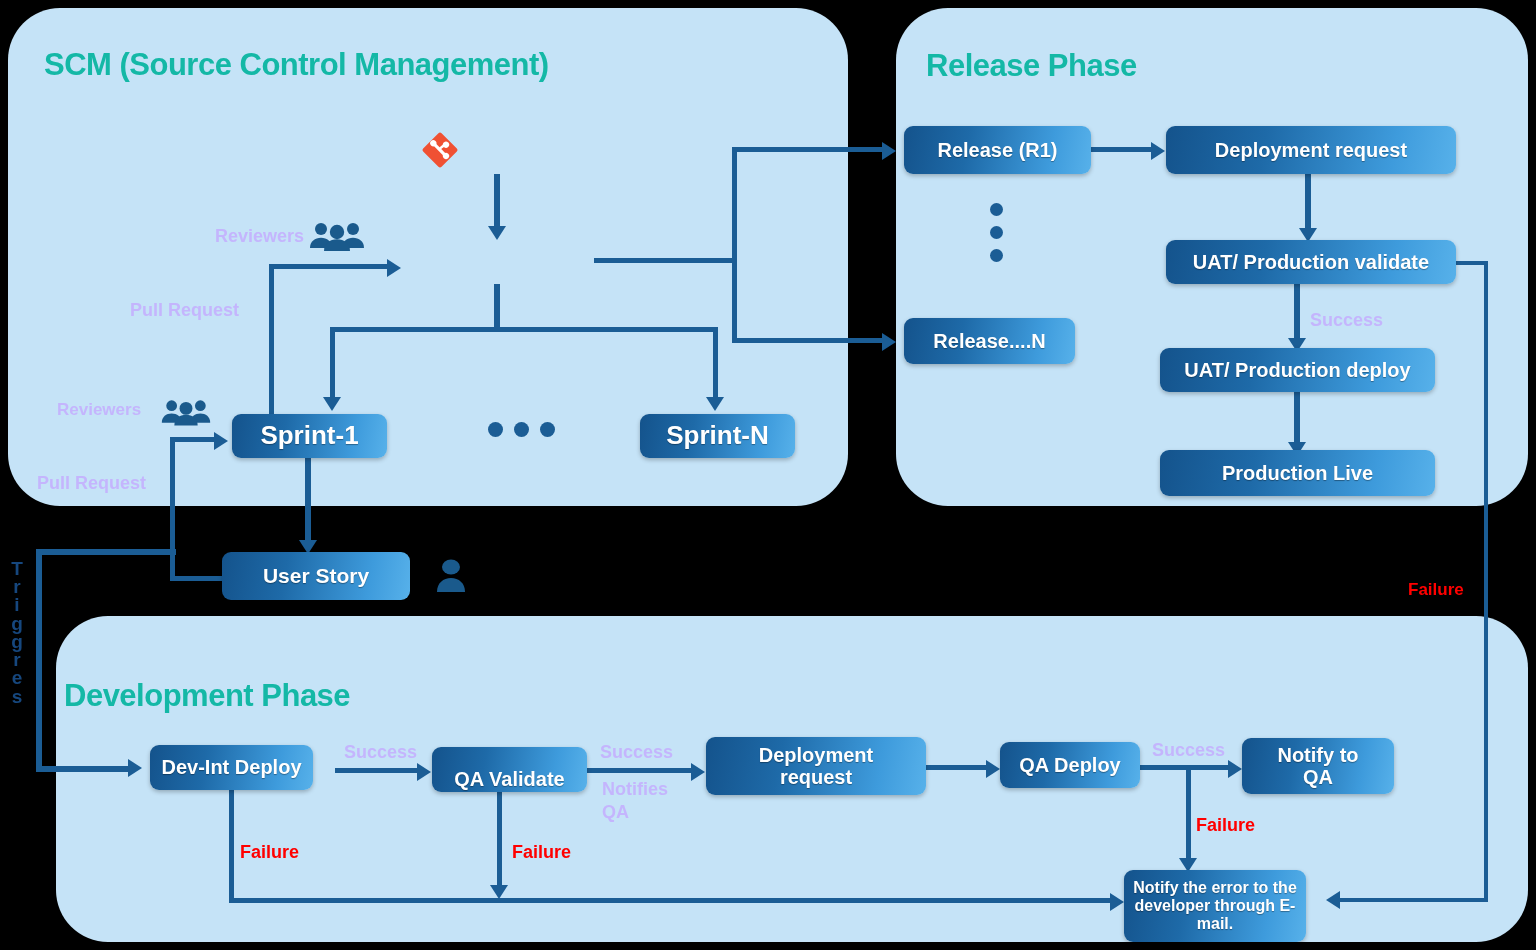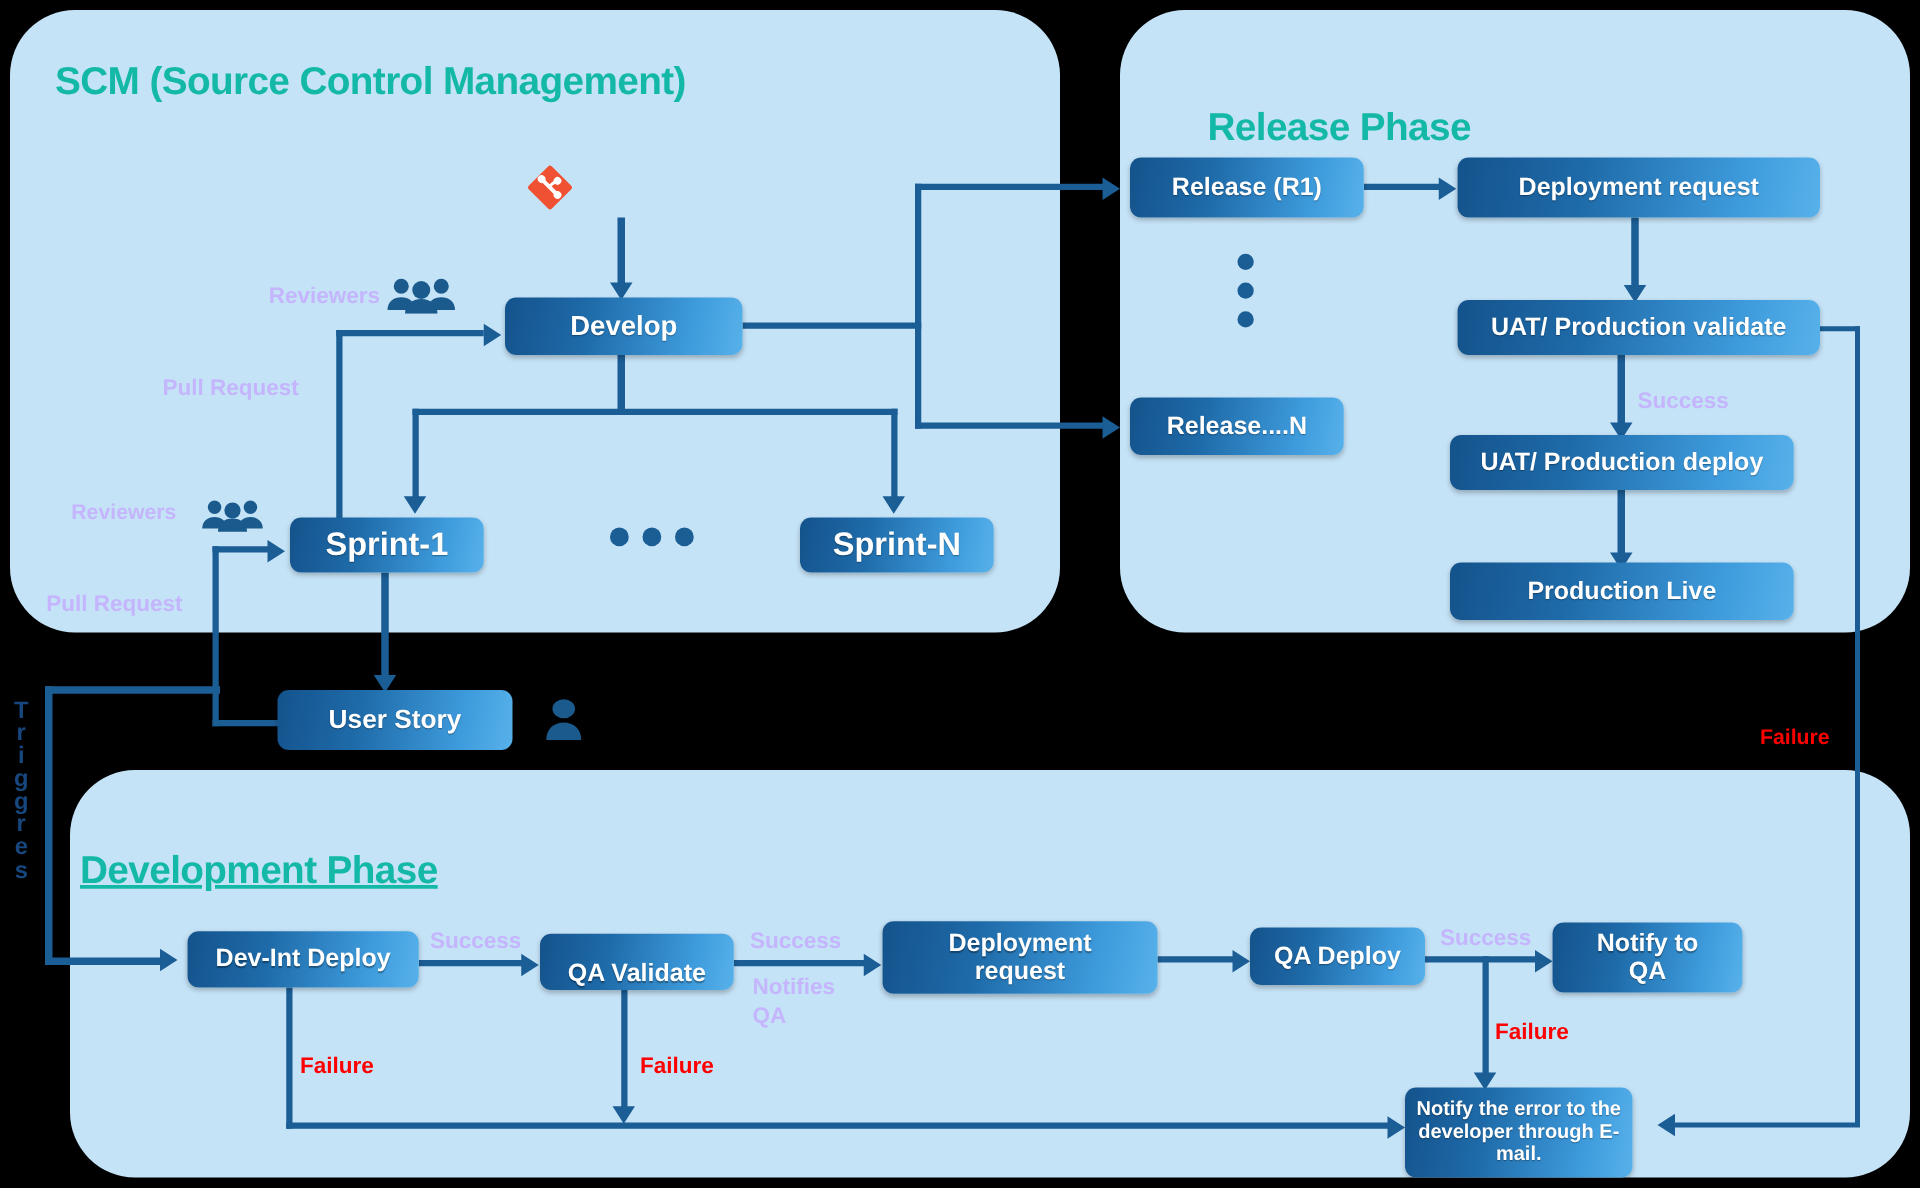--- a/index.html
+++ b/index.html
@@ -126,23 +126,20 @@
     <g fill="#1a5a8c">
       <circle cx="13" cy="8" r="6"></circle>
         <path d="M2 27c0-6.6 5-10.2 11-10.2S24 20.4 24 27z"></path>
       <circle cx="45" cy="8" r="6"></circle>
         <path d="M34 27c0-6.6 5-10.2 11-10.2S56 20.4 56 27z"></path>
       <circle cx="29" cy="11" r="7.2"></circle>
         <path d="M16 30c0-7.6 5.8-11.8 13-11.8S42 22.4 42 30z"></path>
     </g>
   </svg>
 
-  <div class="node" style="left:404px; top:238px; width:190px; height:46px; font-size:22px;">
-    <span>Develop</span>
-  </div>
 
   <div class="lbl" style="left:130px; top:300px; font-size:18px;">Pull Request</div>
   <div class="ln" style="left:269px; top:264px; width:5px; height:155px;"></div>
   <div class="ln" style="left:269px; top:264px; width:118px; height:5px;"></div>
   <div class="arrow right" style="left:387px; top:259px;"></div>
 
   <div class="ln" style="left:494px; top:284px; width:6px; height:46px;"></div>
   <div class="ln" style="left:330px; top:327px; width:388px; height:5px;"></div>
 
   <div class="ln" style="left:330px; top:327px; width:5px; height:72px;"></div>
@@ -195,21 +192,21 @@
     <span>User Story</span>
   </div>
   <svg class="peopleicon" style="left:435px; top:558px;" width="32" height="34" viewBox="0 0 32 34">
     <g fill="#1a5a8c">
       <ellipse cx="16" cy="9" rx="9" ry="7.6"></ellipse>
       <path d="M2 34c0-9 6.3-14 14-14s14 5 14 14z"></path>
     </g>
   </svg>
 
   <div class="panel" style="left:896px; top:8px; width:632px; height:498px;"></div>
-  <div class="panel-title" style="left:966px; top:48px; font-size:31px;margin-top:36px;">Release Phase</div>
+  <div class="panel-title" style="left:926px; top:48px; font-size:31px;">Release Phase</div>
 
   <div class="node" style="left:904px; top:126px; width:187px; height:48px; font-size:20px;">
     <span>Release (R1)</span>
   </div>
 
   <div class="dot" style="left:990px; top:203px; width:13px; height:13px;"></div>
   <div class="dot" style="left:990px; top:226px; width:13px; height:13px;"></div>
   <div class="dot" style="left:990px; top:249px; width:13px; height:13px;"></div>
 
   <div class="node" style="left:904px; top:318px; width:171px; height:46px; font-size:20px;">
@@ -245,39 +242,39 @@
     <span>Production Live</span>
   </div>
 
   <div class="ln" style="left:1456px; top:261px; width:32px; height:4px;"></div>
   <div class="ln" style="left:1484px; top:261px; width:4px; height:640px;"></div>
   <div class="ln" style="left:1338px; top:898px; width:150px; height:4px;"></div>
   <div class="arrow left" style="left:1326px; top:891px;"></div>
   <div class="lbl fail" style="left:1408px; top:580px; font-size:17px;">Failure</div>
 
   <div class="panel" style="left:56px; top:616px; width:1472px; height:326px;"></div>
-  <div class="panel-title" style="left:64px; top:678px; font-size:31px;text-decoration:underline;">Development Phase</div>
+  <div class="panel-title" style="left:64px; top:678px; font-size:31px;">Development Phase</div>
 
   <div class="vlabel" style="left:6px; top:560px; font-size:19px;">
     <span>T</span>
     <span>r</span>
     <span>i</span>
     <span>g</span>
     <span>g</span>
     <span>r</span>
     <span>e</span>
     <span>s</span>
   </div>
 
   <div class="ln" style="left:36px; top:549px; width:140px; height:6px;"></div>
   <div class="ln" style="left:36px; top:549px; width:6px; height:223px;"></div>
   <div class="ln" style="left:36px; top:766px; width:94px; height:6px;"></div>
   <div class="arrow right" style="left:128px; top:759px;"></div>
 
-  <div class="node" style="left:150px; top:745px; width:185px; height:45px; font-size:20px;">
+  <div class="node" style="left:150px; top:745px; width:163px; height:45px; font-size:20px;">
     <span>Dev-Int Deploy</span>
   </div>
 
   <div class="lbl" style="left:344px; top:742px; font-size:18px;">Success</div>
   <div class="ln" style="left:335px; top:768px; width:84px; height:5px;"></div>
   <div class="arrow right" style="left:417px; top:763px;"></div>
 
   <div class="node" style="left:432px; top:747px; width:155px; height:45px; font-size:20px;align-items:flex-end;">
     <span>QA Validate</span>
   </div>

